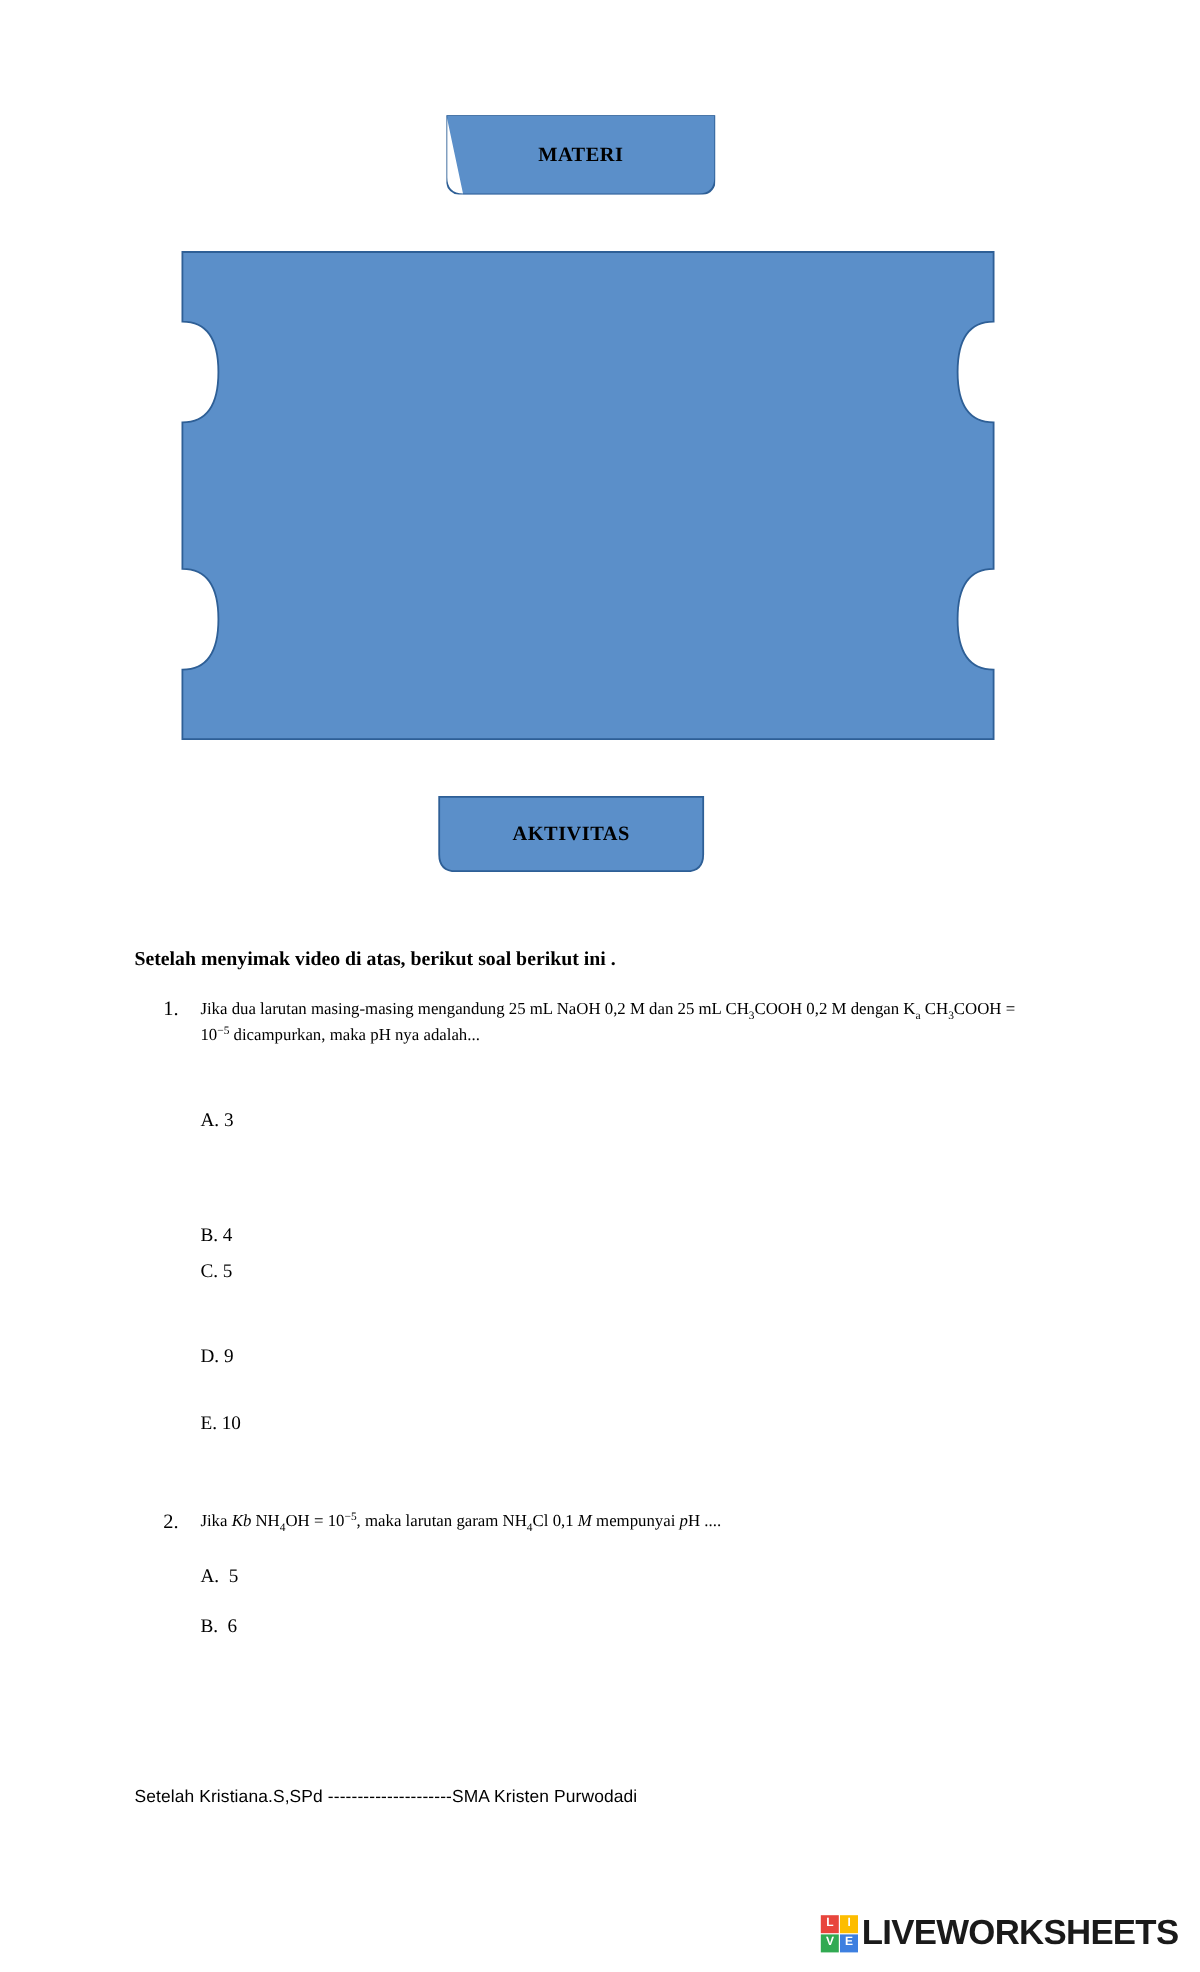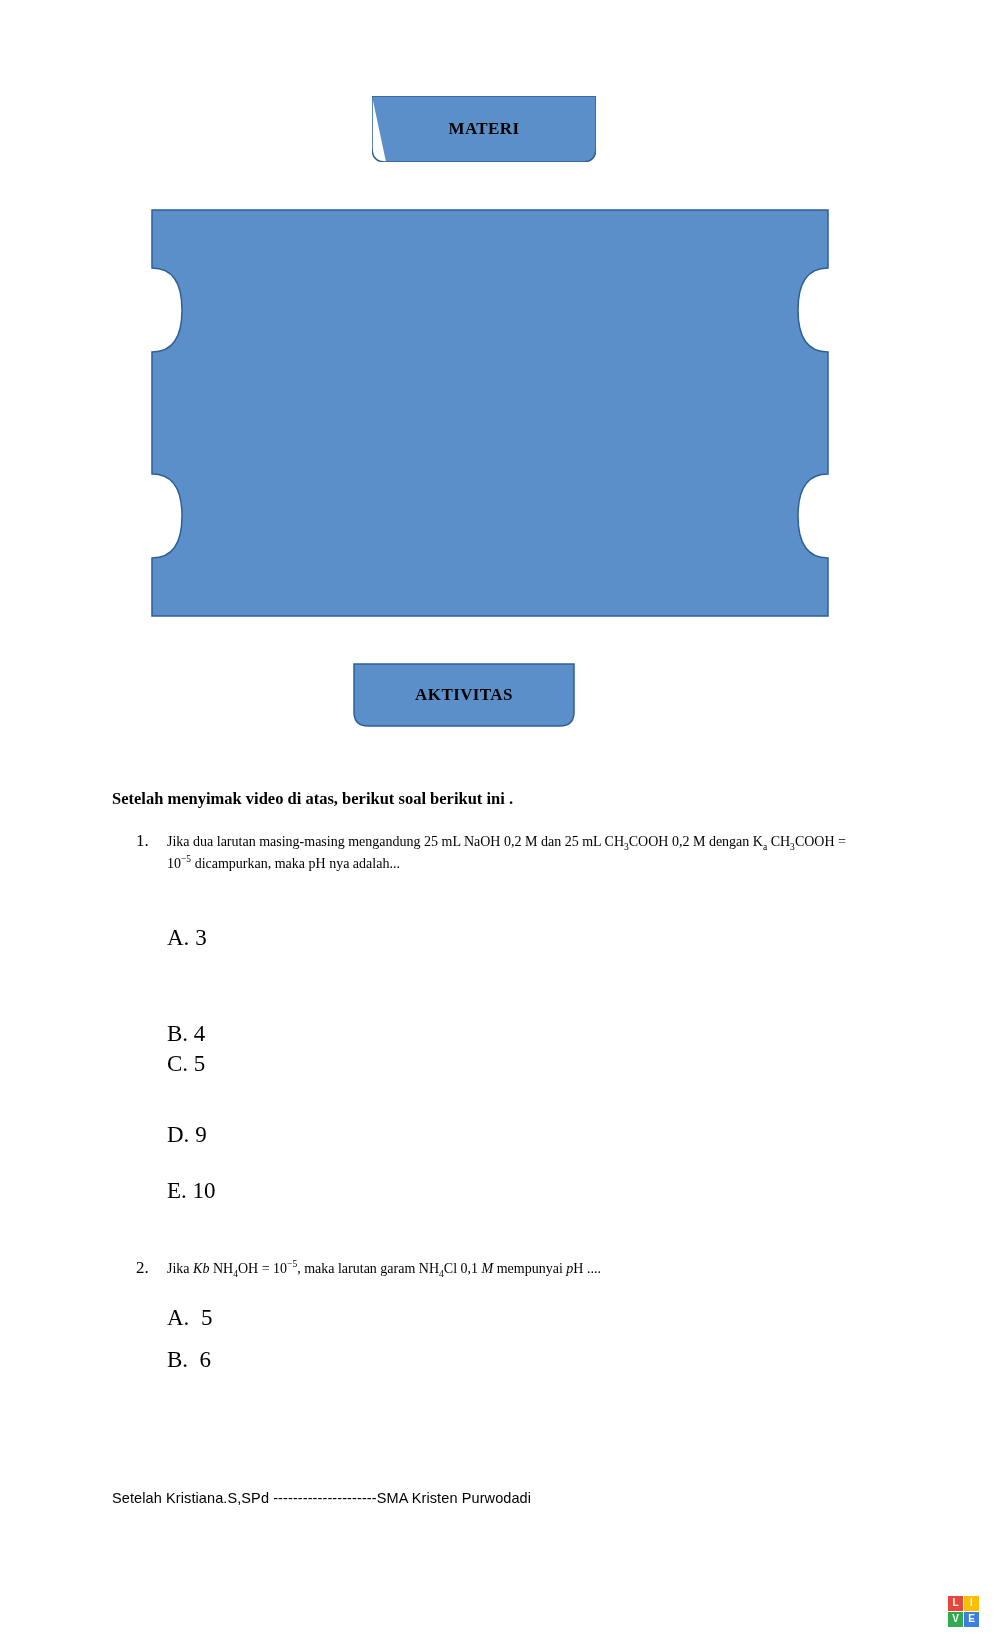--- a/index.html
+++ b/index.html
@@ -38,21 +38,21 @@
     pointer-events: none;
   }
 
   #materi-banner {
     left: 372px;
     top: 96px;
     width: 224px;
     height: 66px;
   }
   #aktivitas-banner {
-    left: 352px;
+    left: 364px;
     top: 662px;
     width: 224px;
     height: 66px;
   }
   #materi-body {
     left: 150px;
     top: 208px;
     width: 680px;
     height: 410px;
   }
@@ -91,21 +91,21 @@
   #q2-num { left: 136px; top: 1258px; }
   #q2-text {
     left: 167px;
     top: 1258px;
     width: 700px;
   }
 
   .opt {
     position: absolute;
     font-family: "Liberation Serif", serif;
-    font-size: 23px;
+    font-size: 16px;
     color: #000;
   }
   #q1-a { left: 167px; top: 925px; }
   #q1-b { left: 167px; top: 988px; margin-top: 33px; }
   #q1-c { left: 167px; top: 1051px; }
   #q1-d { left: 167px; top: 1122px; }
   #q1-e { left: 167px; top: 1178px; }
   #q2-a { left: 167px; top: 1305px; }
   #q2-b { left: 167px; top: 1347px; }
 
@@ -231,13 +231,14 @@
 
 <div class="footer-text">Setelah Kristiana.S,SPd ---------------------SMA Kristen Purwodadi</div>
 
 <div class="lw-logo">
   <div class="lw-squares">
     <span class="lw-sq sq-l">L</span>
     <span class="lw-sq sq-i">I</span>
     <span class="lw-sq sq-v">V</span>
     <span class="lw-sq sq-e">E</span>
   </div>
+  <span class="lw-word">LIVEWORKSHEETS</span>
 </div>
 
 </body></html>

